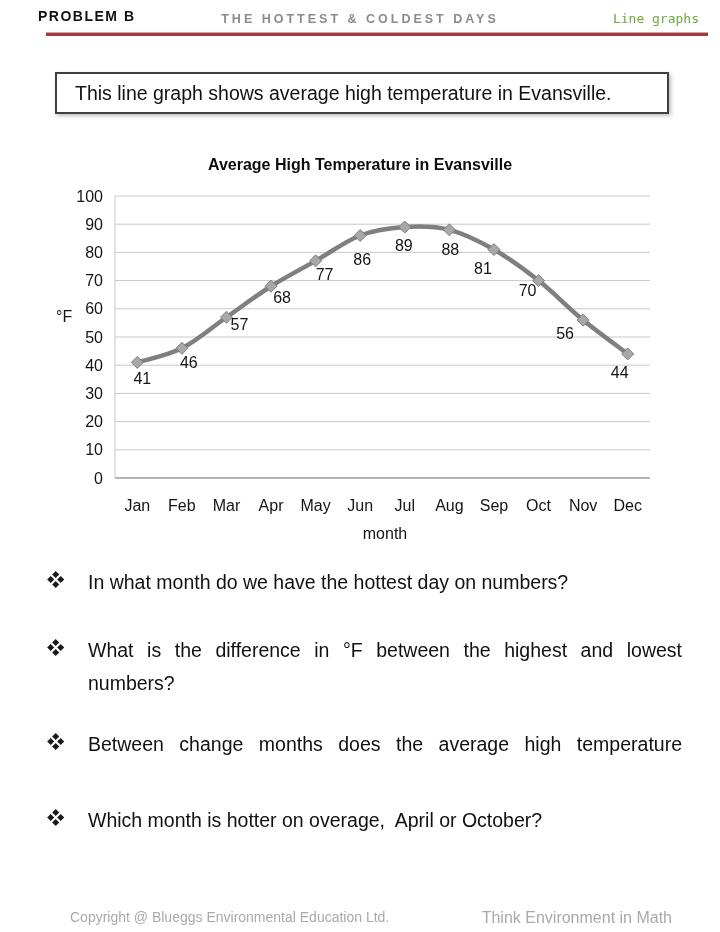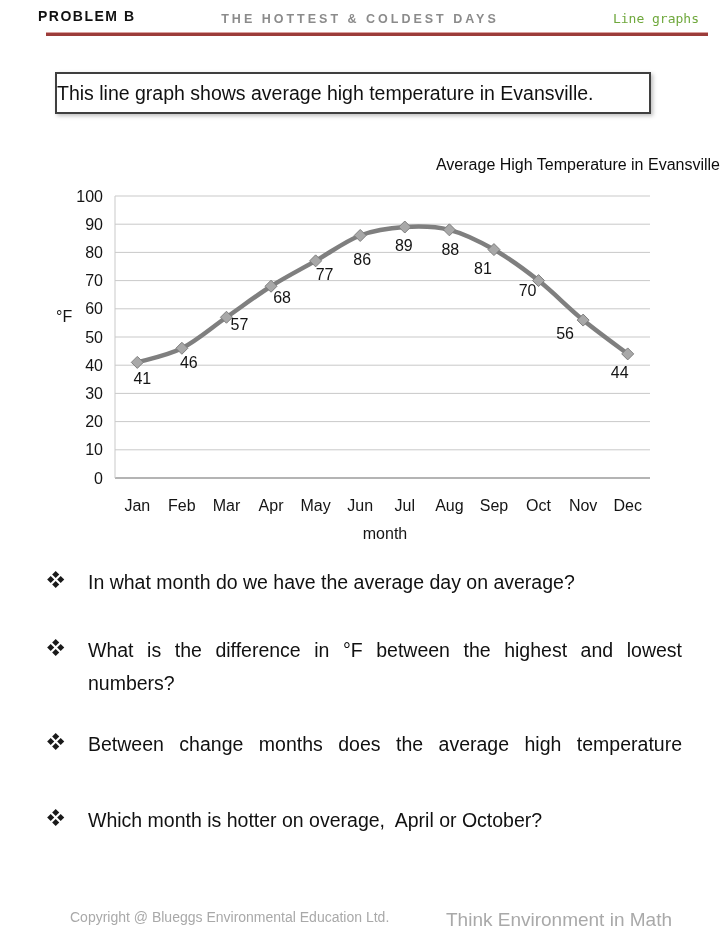--- a/index.html
+++ b/index.html
@@ -22,27 +22,27 @@
   }
   .hdr-rule{
     position:absolute;left:46px;right:12px;top:32px;height:4px;
     background:linear-gradient(#d9a09e 30%, #9c3c3a 30%);
   }
   
   .statement-box{
     position:absolute;left:55px;top:72px;width:592px;height:38px;
     border:2px solid #3f3f3f;background:#fff;
     box-shadow:2px 2px 4px rgba(0,0,0,0.25);
-    display:flex;align-items:center;padding-left:0;
+    display:flex;align-items:center;padding-left:18px;
     font-size:19.5px;color:#111;
   }
   
   .chart-title{
-    position:absolute;left:0;right:0;top:156px;text-align:right;
-    font-size:16px;font-weight:normal;color:#0d0d0d;
+    position:absolute;left:0;right:0;top:156px;text-align:center;
+    font-size:16px;font-weight:bold;color:#0d0d0d;
   }
   .chart-svg{position:absolute;left:0;top:180px;}
   
   .question{
     position:absolute;left:48px;right:38px;display:flex;align-items:flex-start;
   }
   .question:nth-child(1){top:566px;}
   .question:nth-child(2){top:634px;}
   .question:nth-child(3){top:728px;}
   .question:nth-child(4){top:804px;}
@@ -58,21 +58,21 @@
   .q-text{
     margin-left:25px;flex:1;font-size:19.5px;line-height:33px;color:#111;
   }
   .q-text div{white-space:pre-wrap;}
   .q-text div.jline{text-align:justify;text-align-last:justify;}
   
   .footer-copy{
     position:absolute;left:70px;top:909px;font-size:14px;color:#a9a9a9;
   }
   .footer-tag{
-    position:absolute;right:48px;top:909px;font-size:19px;color:#a9a9a9;
+    position:absolute;right:48px;top:909px;font-size:16px;color:#a9a9a9;
   }
 </style>
 </head>
 <body>
 
 <div class="hdr-problem">PROBLEM B</div>
 <div class="hdr-title">THE HOTTEST &amp; COLDEST DAYS</div>
 <div class="hdr-tag">Line graphs</div>
 <div class="hdr-rule"></div>
 
@@ -158,21 +158,21 @@
 
 <div id="questions-list">
     <div class="question">
       <span class="q-bullet">
         <i></i>
         <i></i>
         <i></i>
         <i></i>
       </span>
       <div class="q-text">
-        <div>In what month do we have the average day on average?</div>
+        <div>In what month do we have the hottest day on numbers?</div>
       </div>
     </div>
     <div class="question">
       <span class="q-bullet">
         <i></i>
         <i></i>
         <i></i>
         <i></i>
       </span>
       <div class="q-text">

